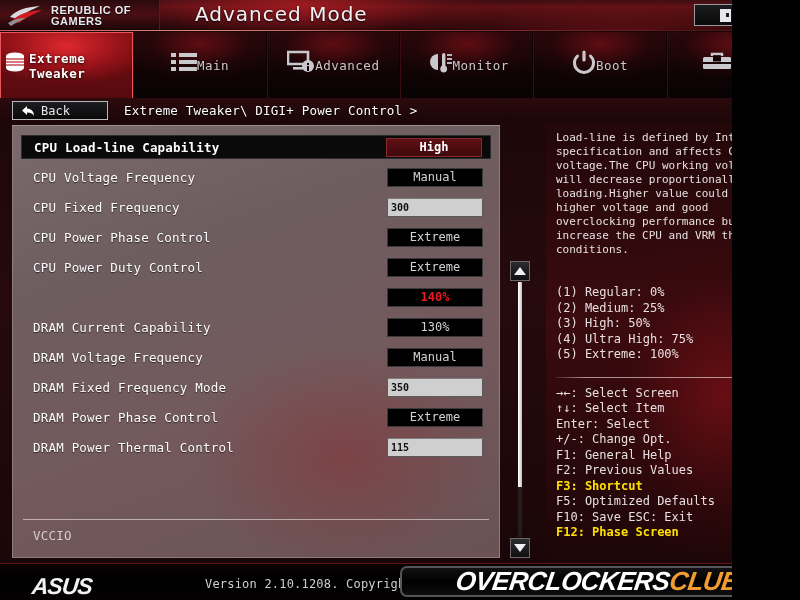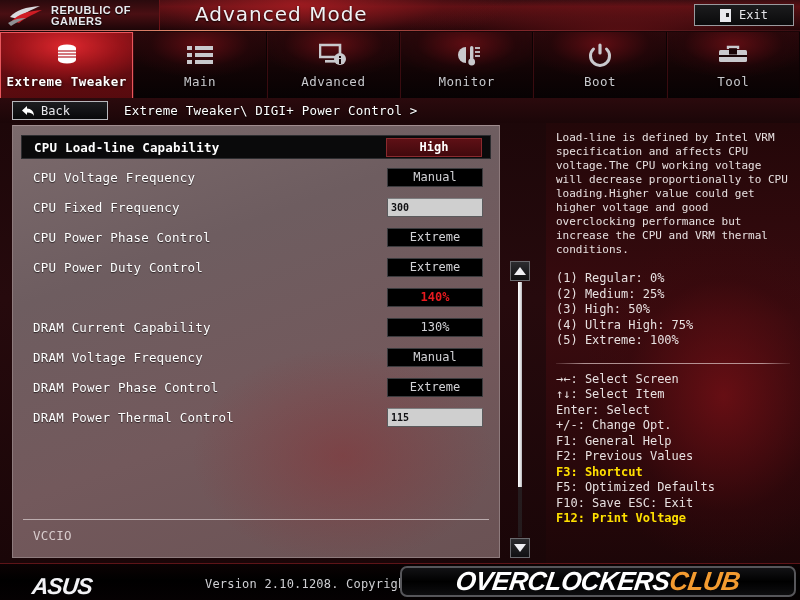--- a/index.html
+++ b/index.html
@@ -4,21 +4,21 @@
 <style>
   * { box-sizing: border-box; margin: 0; padding: 0; }
   html, body {
     width: 800px; height: 600px;
     overflow: hidden;
     background: #000;
     font-family: "DejaVu Sans Mono", monospace;
   }
   #screen {
     position: relative;
-    width: 800px; height: 600px;
+    width: 732px; height: 600px;
     background: #1a0507;
     overflow: hidden;
   }
 
   
   #banner {
     position: absolute; left: 0; top: 0; width: 800px; height: 31px;
     background:
       radial-gradient(ellipse 260px 60px at 300px 4px, rgba(180,30,36,.75) 0%, rgba(120,18,24,.25) 55%, rgba(0,0,0,0) 80%),
       radial-gradient(ellipse 300px 50px at 620px 34px, rgba(150,24,30,.55) 0%, rgba(0,0,0,0) 75%),
@@ -61,21 +61,21 @@
     content:""; position:absolute; right:2px; top:4px; width:3px; height:4px; background:#1c1c1e;
   }
 
   
   #tabs {
     position: absolute; left: 0; top: 32px; width: 800px; height: 66px;
     display: flex;
   }
   .tab {
     position: relative; flex: 1 1 0; height: 66px;
-    display: flex; flex-direction: column; align-items: center; justify-content: center;
+    display: flex; flex-direction: row; align-items: center; justify-content: center;
     background:
       radial-gradient(ellipse 90px 42px at 50% 18%, rgba(105,14,20,.85) 0%, rgba(40,6,9,.5) 55%, rgba(8,2,3,0) 82%),
       linear-gradient(180deg,#2a080b 0%, #120405 55%, #070203 100%);
     border-right: 1px solid #0c0203;
     color: #c8c8cc;
   }
   .tab + .tab { border-left: 1px solid #3a0c10; }
   .tab.active {
     background:
       radial-gradient(ellipse 110px 48px at 50% 20%, rgba(225,40,46,.95) 0%, rgba(150,18,24,.85) 48%, rgba(90,10,14,.75) 80%),
@@ -197,21 +197,21 @@
   
   #help-pane {
     position: absolute; left: 546px; top: 0; width: 254px; height: 440px;
     background:
       radial-gradient(ellipse 170px 200px at 70% 62%, rgba(120,16,22,.75) 0%, rgba(60,8,12,.35) 58%, rgba(20,3,5,0) 85%),
       linear-gradient(180deg,#230709 0%, #3a0b0f 45%, #1d0608 100%);
     padding: 8px 10px 0 10px;
     color: #e7e0e0;
   }
   #help-text { font-size: 11px; line-height: 14px; letter-spacing: 0; white-space: pre-wrap; }
-  #help-list { margin-top: 14px; font-size: 12px; line-height: 15.5px; }
+  #help-list { margin-top: 28px; font-size: 12px; line-height: 15.5px; }
   .hl-div {
     height: 1px; background: linear-gradient(90deg, rgba(200,170,170,.15) 0%, rgba(215,190,190,.75) 12%, rgba(215,190,190,.75) 88%, rgba(200,170,170,.15) 100%);
     margin: 14px 0 8px 0;
   }
   #keys { font-size: 12px; line-height: 15.5px; }
   #keys .k { color: #e7e0e0; }
   #keys .k.hi { color: #ffe000; font-weight: bold; }
 
   
   #footer {
@@ -396,20 +396,24 @@
         <div class="row">
           <div class="ctl dropdown warn">140%</div>
         </div>
         <div class="row">
           <div class="name">DRAM Current Capability</div>
           <div class="ctl dropdown">130%</div>
         </div>
         <div class="row">
           <div class="name">DRAM Voltage Frequency</div>
           <div class="ctl dropdown">Manual</div>
+        </div>
+        <div class="row">
+          <div class="name">DRAM Fixed Frequency Mode</div>
+          <div class="ctl textbox">350</div>
         </div>
         <div class="row">
           <div class="name">DRAM Power Phase Control</div>
           <div class="ctl dropdown">Extreme</div>
         </div>
         <div class="row">
           <div class="name">DRAM Power Thermal Control</div>
           <div class="ctl textbox">115</div>
         </div>
         <div id="sep-line"></div>
@@ -440,21 +444,21 @@
       <div id="keys">
           <div class="k">→←: Select Screen</div>
           <div class="k">↑↓: Select Item</div>
           <div class="k">Enter: Select</div>
           <div class="k">+/-: Change Opt.</div>
           <div class="k">F1: General Help</div>
           <div class="k">F2: Previous Values</div>
           <div class="k hi">F3: Shortcut</div>
           <div class="k">F5: Optimized Defaults</div>
           <div class="k">F10: Save  ESC: Exit</div>
-          <div class="k hi">F12: Print Voltage</div>
+          <div class="k hi">F12: Phase Screen</div>
         </div>
     </div>
 
   </div>
 
   <div id="footer">
     <div id="asus-logo">ASUS</div>
     <div id="version-text">Version 2.10.1208. Copyright (C) 2012 American Megatrends, Inc.</div>
   </div>
   <div id="watermark">

